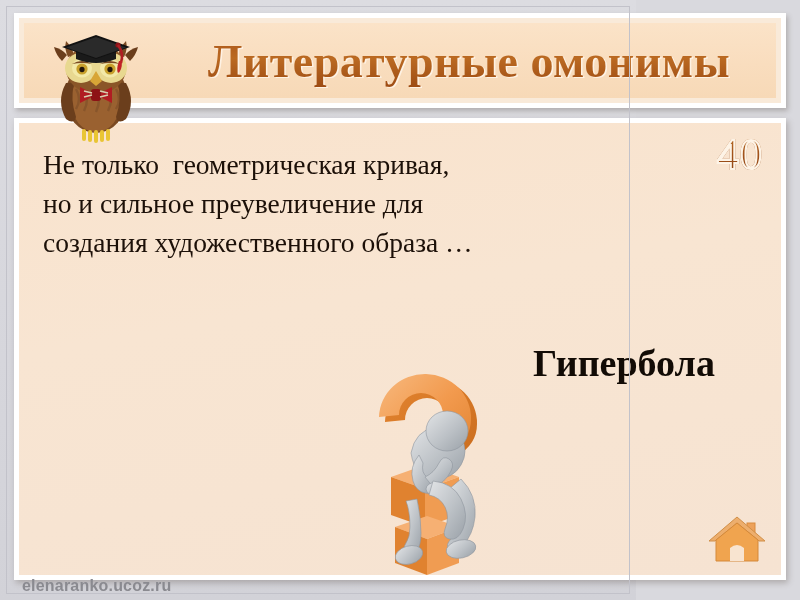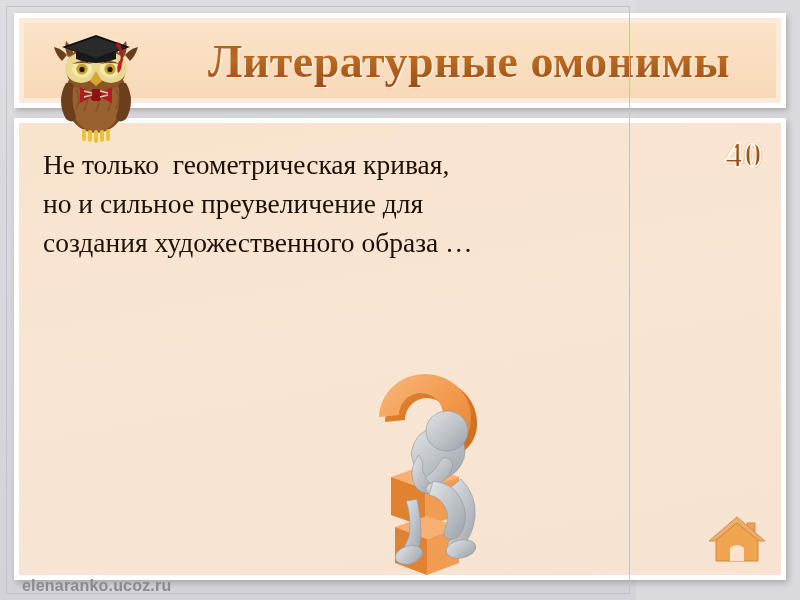--- a/index.html
+++ b/index.html
@@ -127,22 +127,22 @@
     color: #1c1008;
     white-space: pre-wrap;
   }
 
   
   #points-badge {
     position: absolute;
     right: 18px;
     top: 12px;
     font-family: "Liberation Serif", serif;
-    font-weight: bold;
-    font-size: 36px;
+    font-weight: normal;
+    font-size: 44px;
     line-height: 40px;
     letter-spacing: 1px;
     color: #a9571d;
     background: linear-gradient(180deg,#b86c27 0%, #a0511a 50%, #8d4414 100%);
     -webkit-background-clip: text;
     background-clip: text;
     -webkit-text-fill-color: transparent;
     -webkit-text-stroke: 2.2px #fdf3e6;
     paint-order: stroke fill;
     z-index: 4;
@@ -319,20 +319,21 @@
           <path d="M84 150 q20 2 28 18 q8 16 2 30 q-5 12 -14 10 q-7 -2 -4 -10 q5 -12 0 -22 q-5 -10 -16 -12 z" fill="url(#grayGrad)" stroke="#8f969d" stroke-width="0.6"></path>
 
           <path d="M68 168 q4 18 4 34 q0 12 -4 18 q-4 6 -10 2 q-5 -4 -1 -10 q4 -6 4 -16 q0 -16 -4 -26 z" fill="url(#grayGrad)" stroke="#8f969d" stroke-width="0.6"></path>
 
           <ellipse cx="60" cy="224" rx="14" ry="9" transform="rotate(-16 60 224)" fill="url(#grayGrad)" stroke="#8f969d" stroke-width="0.6"></ellipse>
 
           <ellipse cx="112" cy="218" rx="15" ry="9" transform="rotate(-12 112 218)" fill="url(#grayGrad)" stroke="#8f969d" stroke-width="0.6"></ellipse>
         </g>
       </svg>
 
+      <div id="answer-text">Гипербола</div>
 
       <svg id="home-button" viewBox="0 0 64 56">
         <g>
 
           <rect x="42" y="12" width="8" height="14" fill="#eda25b" stroke="#d98b3f" stroke-width="1"></rect>
 
           <path d="M32 6 L60 30 L54 30 L32 12 L10 30 L4 30 Z" fill="#edae6d" stroke="#d08f48" stroke-width="1"></path>
 
           <path d="M11 29 L32 12 L53 29 L53 50 L11 50 Z" fill="#f0a44f" stroke="#d4893a" stroke-width="1"></path>
 

